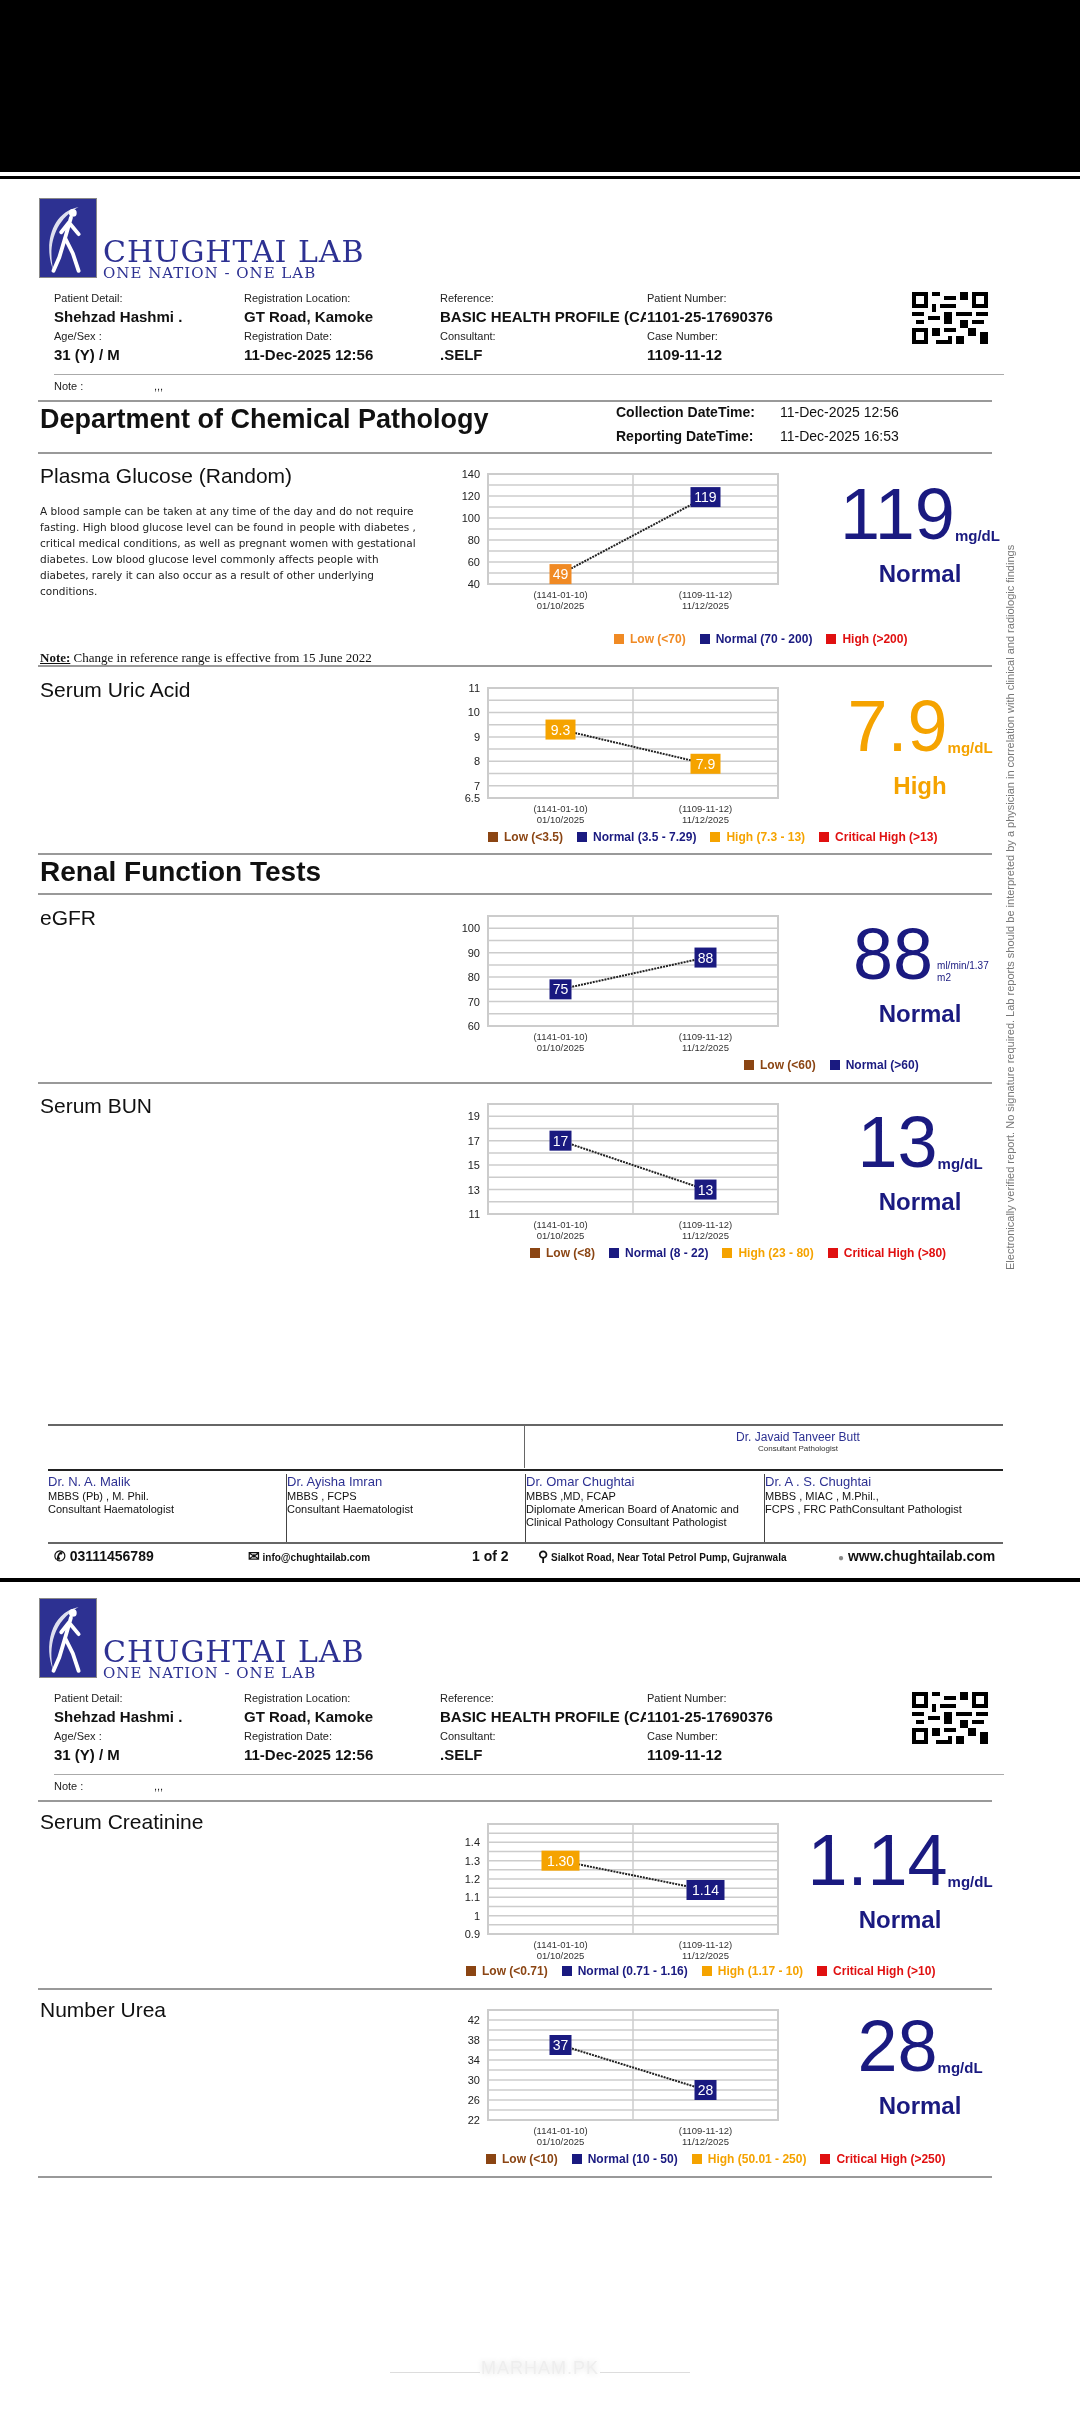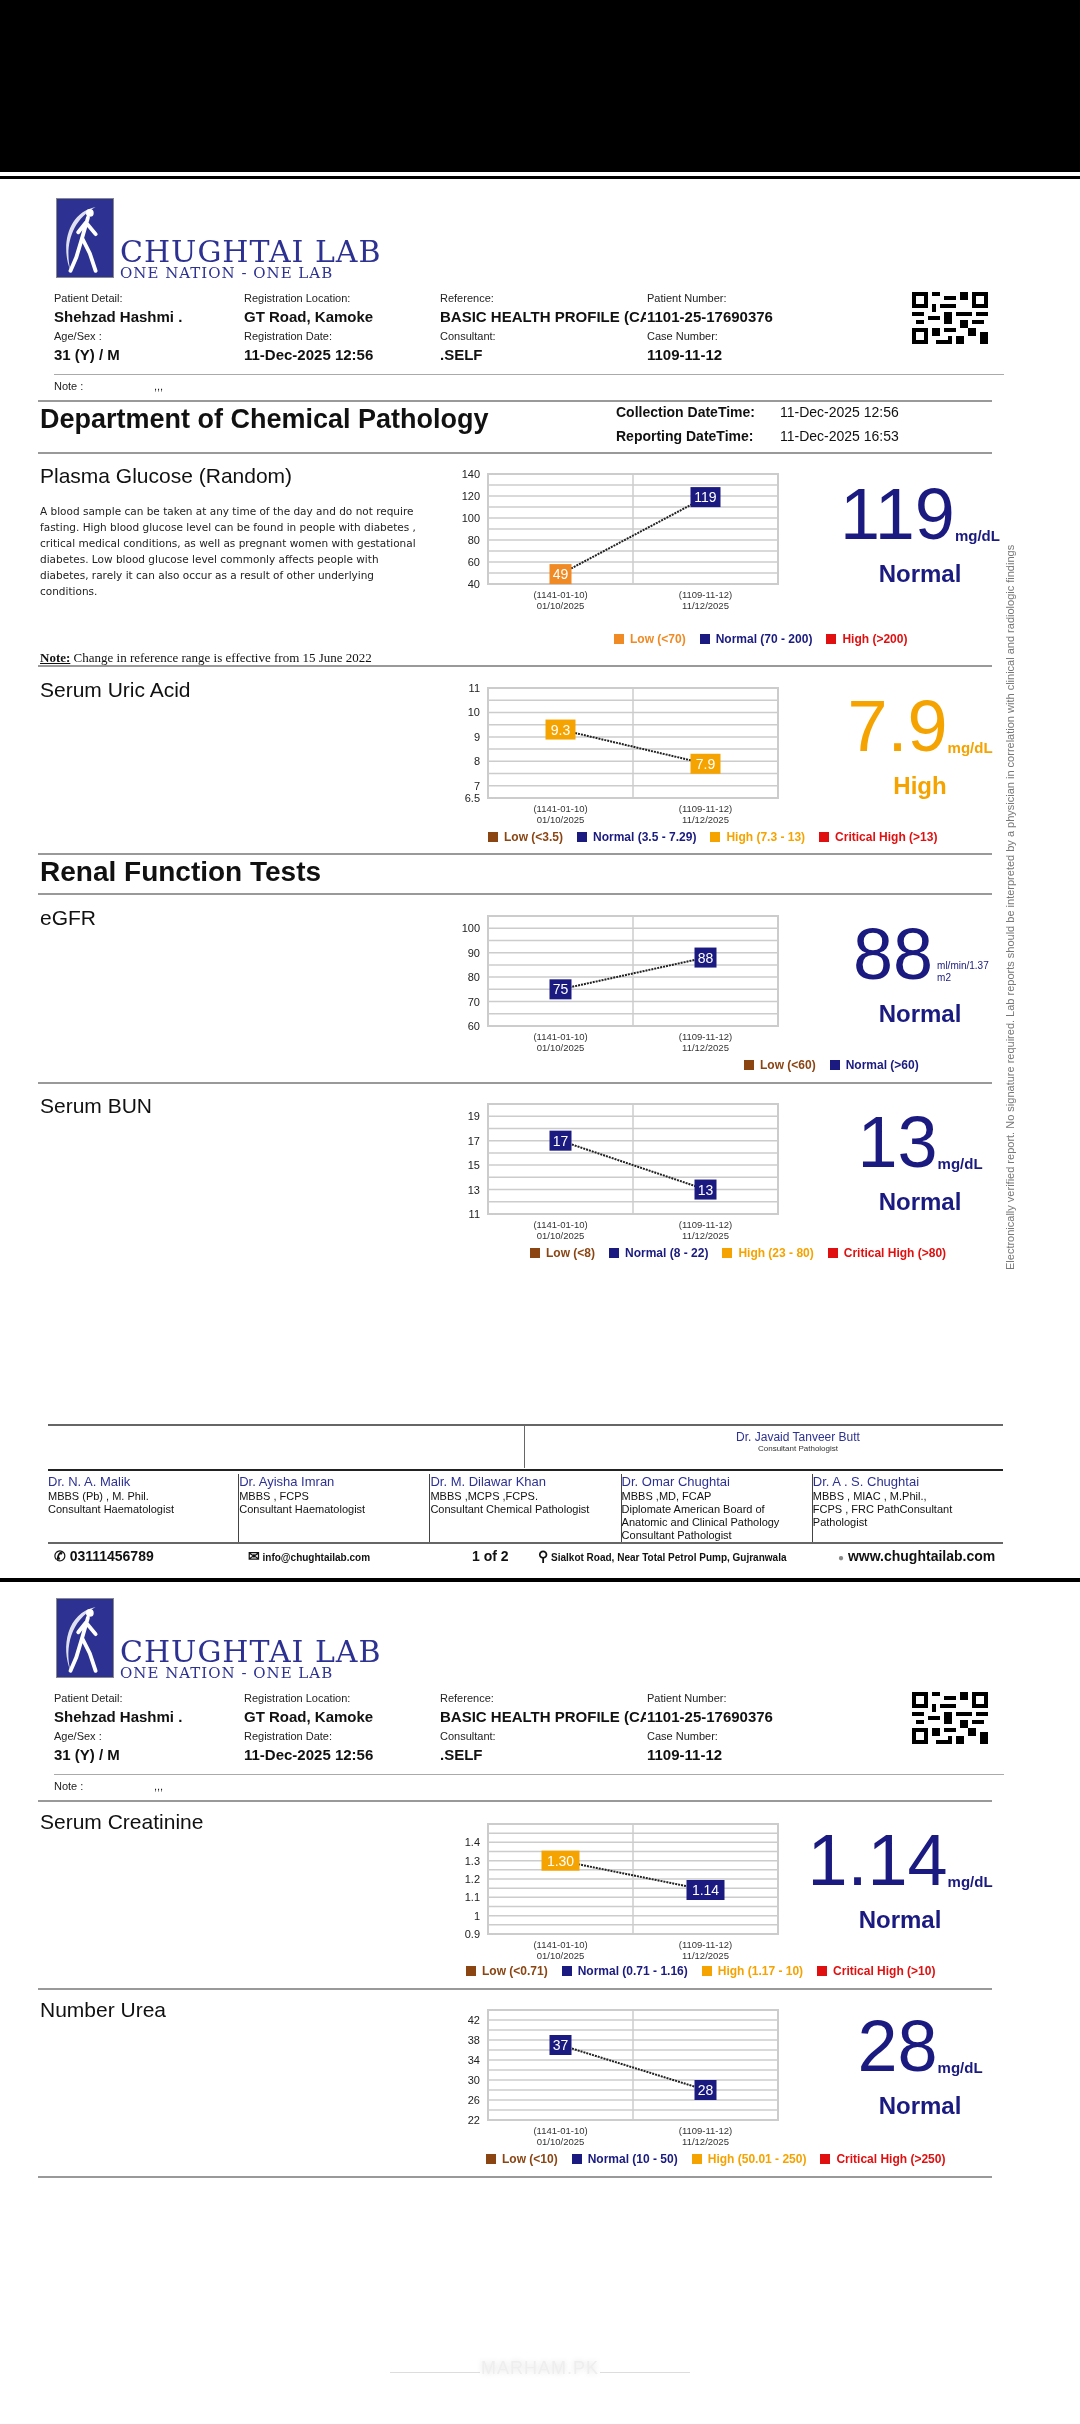--- a/index.html
+++ b/index.html
@@ -1,21 +1,21 @@
 <!DOCTYPE html>
 <html><head>
 <meta charset="utf-8">
 <style>
   * { box-sizing: border-box; margin: 0; padding: 0; }
   body { width: 1080px; height: 2424px; background: #fff; font-family: "Liberation Sans", sans-serif; color: #111; position: relative; overflow: hidden; }
   .topbar { position: absolute; left: 0; top: 0; width: 1080px; height: 172px; background: #000; }
   .topbar-line { position: absolute; left: 0; top: 176px; width: 1080px; height: 3px; background: #000; }
   .page-sep { position: absolute; left: 0; top: 1578px; width: 1080px; height: 4px; background: #000; }
 
-  .logo { position: absolute; left: 56px; width: 300px; height: 80px; padding-left: 44px; }
+  .logo { position: absolute; left: 39px; width: 300px; height: 80px; padding-left: 44px; }
   .logo-box { position: absolute; left: 0; top: 0; width: 58px; height: 80px; background: #2d3192; border: 1px solid #888; }
   .logo-box svg { width: 100%; height: 100%; }
   .logo-title { position: absolute; left: 64px; top: 36px; font-family: "DejaVu Serif", serif; font-size: 30px; color: #2d3192; letter-spacing: 1px; white-space: nowrap; }
   .logo-sub { position: absolute; left: 64px; top: 66px; font-family: "DejaVu Serif", serif; font-size: 15px; color: #2d3192; letter-spacing: 1px; white-space: nowrap; }
 
   .pinfo { position: absolute; left: 54px; width: 950px; font-family: "Liberation Sans", sans-serif; }
   .pinfo .col { position: absolute; }
   .pinfo .lbl { font-size: 11px; color: #222; display: block; height: 14px; }
   .pinfo .val { font-size: 15px; font-weight: bold; color: #111; display: block; height: 24px; line-height: 22px; white-space: nowrap; overflow: hidden; }
   .qr { position: absolute; right: 0; top: 0; width: 76px; height: 52px; }
@@ -276,21 +276,20 @@
   <div class="sig-line-top"></div>
   <div class="sig-vline"></div>
   <div class="sig-main">
     <div class="n">Dr. Javaid Tanveer Butt</div>
     <div class="r">Consultant Pathologist</div>
   </div>
   <div class="sig-line-mid"></div>
   <div class="docs">
     <div class="doc"><span class="dn">Dr. N. A. Malik</span><span>MBBS (Pb) , M. Phil.</span><br><span>Consultant Haematologist</span></div>
     <div class="doc"><span class="dn">Dr. Ayisha Imran</span><span>MBBS , FCPS</span><br><span>Consultant Haematologist</span></div>
-    <div class="doc"><span class="dn">Dr. M. Dilawar Khan</span><span>MBBS ,MCPS ,FCPS.</span><br><span>Consultant Chemical Pathologist</span></div>
     <div class="doc"><span class="dn">Dr. Omar Chughtai</span><span>MBBS ,MD, FCAP</span><br><span>Diplomate American Board of Anatomic and Clinical Pathology Consultant Pathologist</span></div>
     <div class="doc"><span class="dn">Dr. A . S. Chughtai</span><span>MBBS , MIAC , M.Phil.,</span><br><span>FCPS , FRC PathConsultant Pathologist</span></div>
   </div>
   <div class="sig-line-bot"></div>
   <div class="contact">
     <span style="left:6px"><span>✆</span> <span>03111456789</span></span>
     <span style="left:200px" class="small"><span style="font-size:14px">✉</span> <span>info@chughtailab.com</span></span>
     <span style="left:424px">1 of 2</span>
     <span style="left:490px" class="small"><span style="font-size:14px">⚲</span> <span>Sialkot Road, Near Total Petrol Pump, Gujranwala</span></span>
     <span style="left:790px"><span style="font-size:10px;color:#888">●</span> <span>www.chughtailab.com</span></span>

